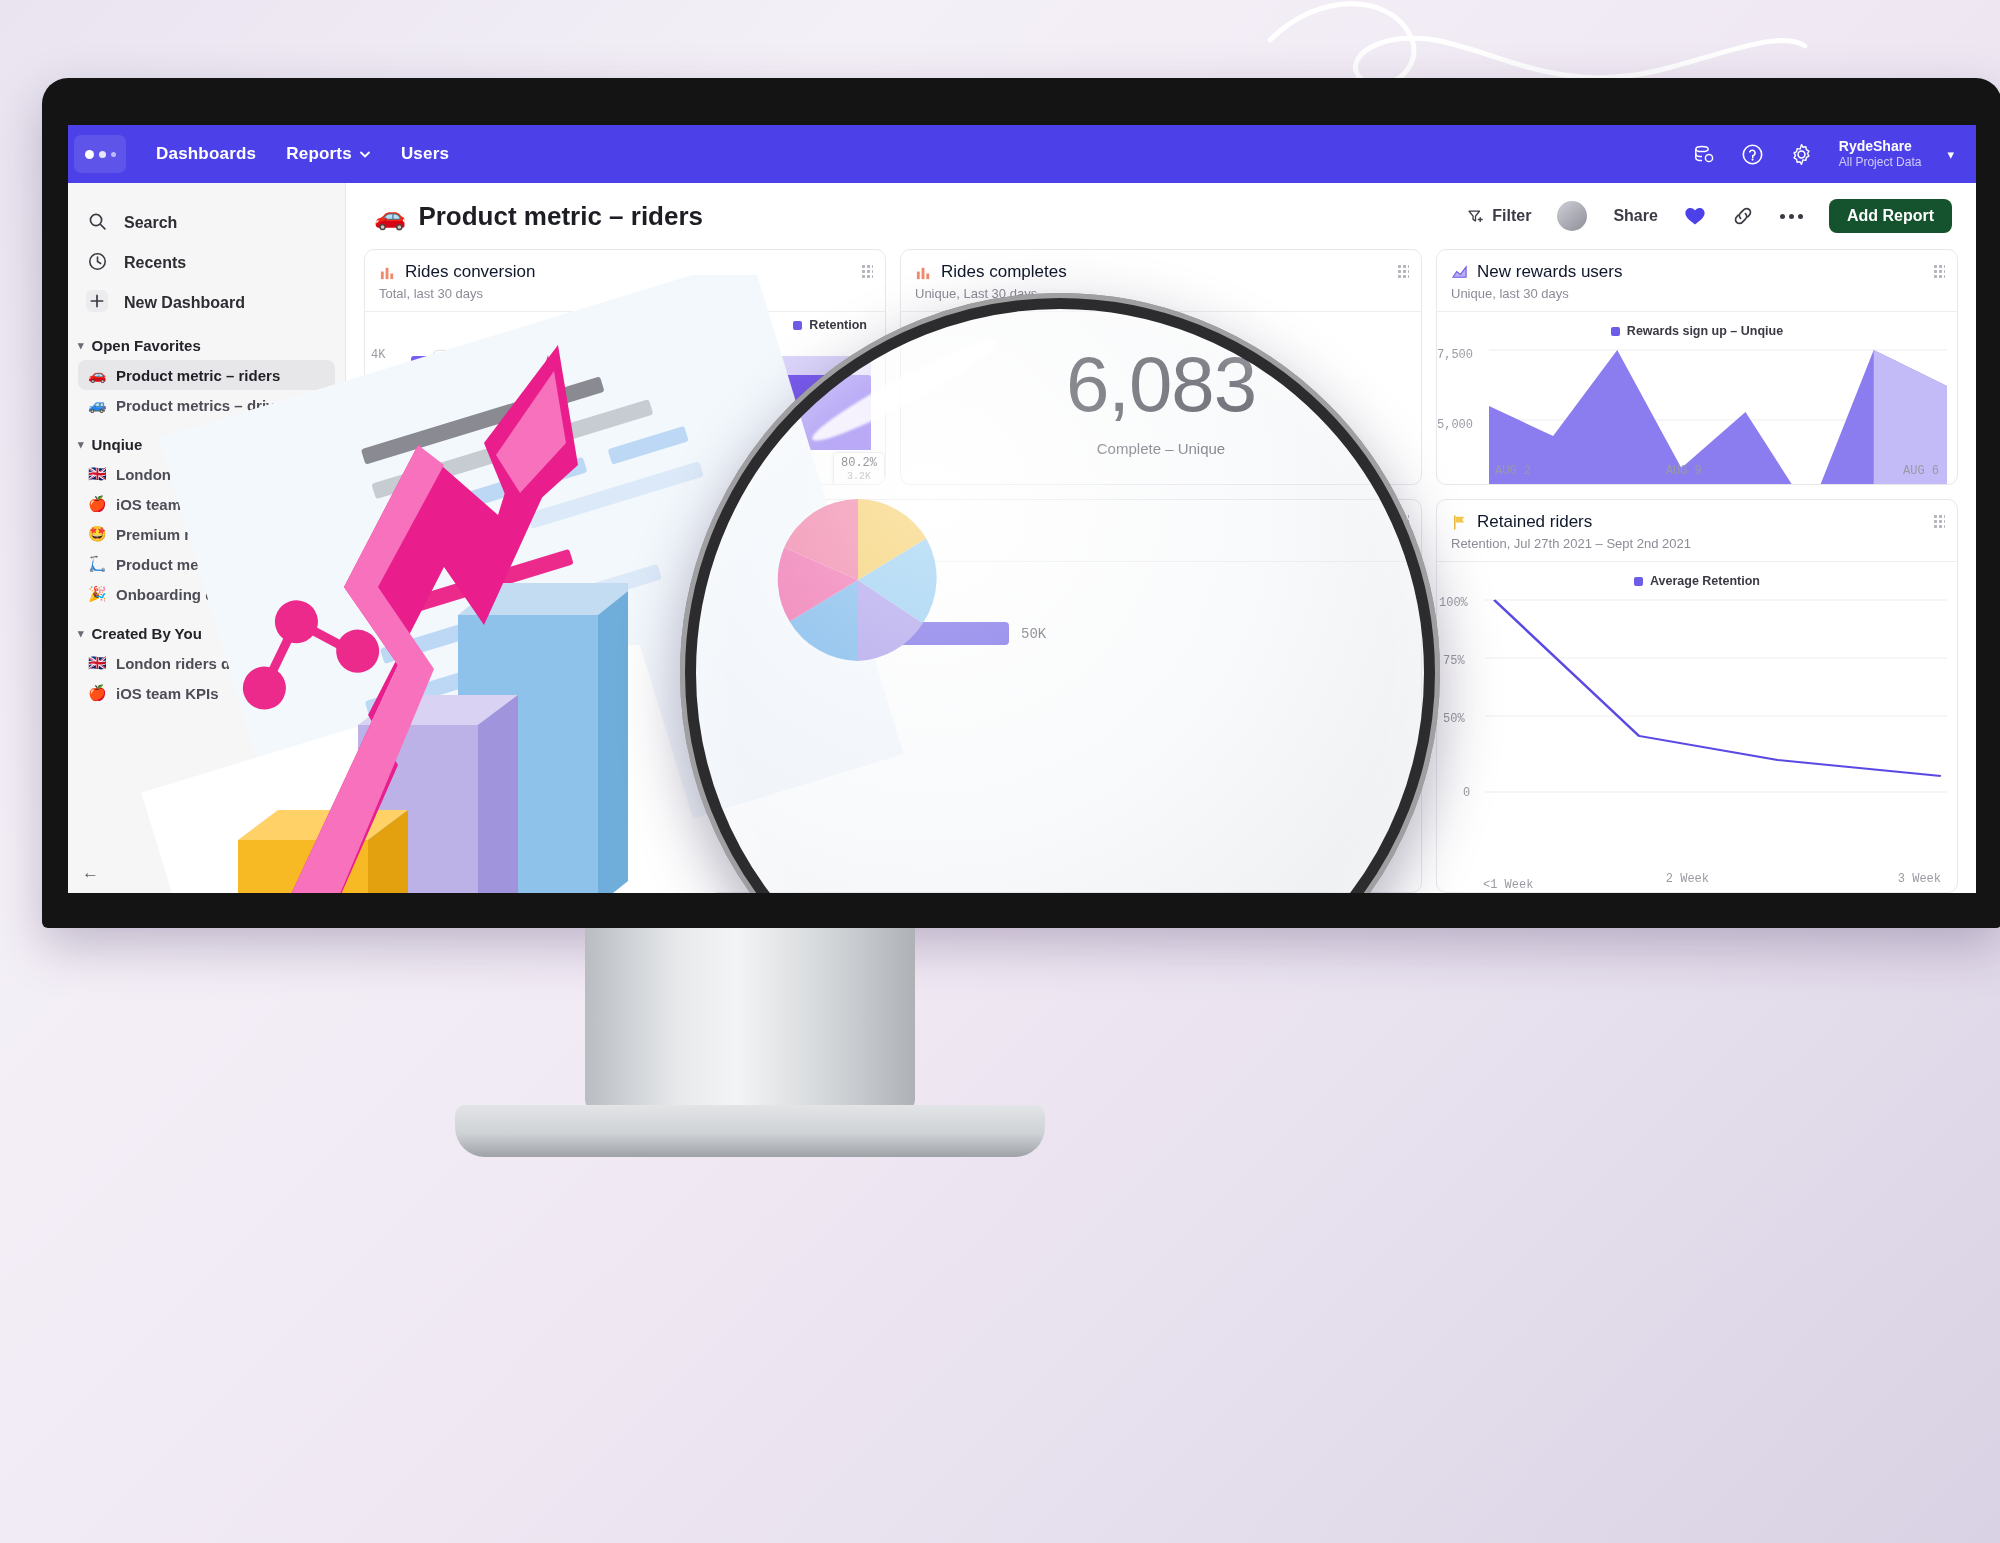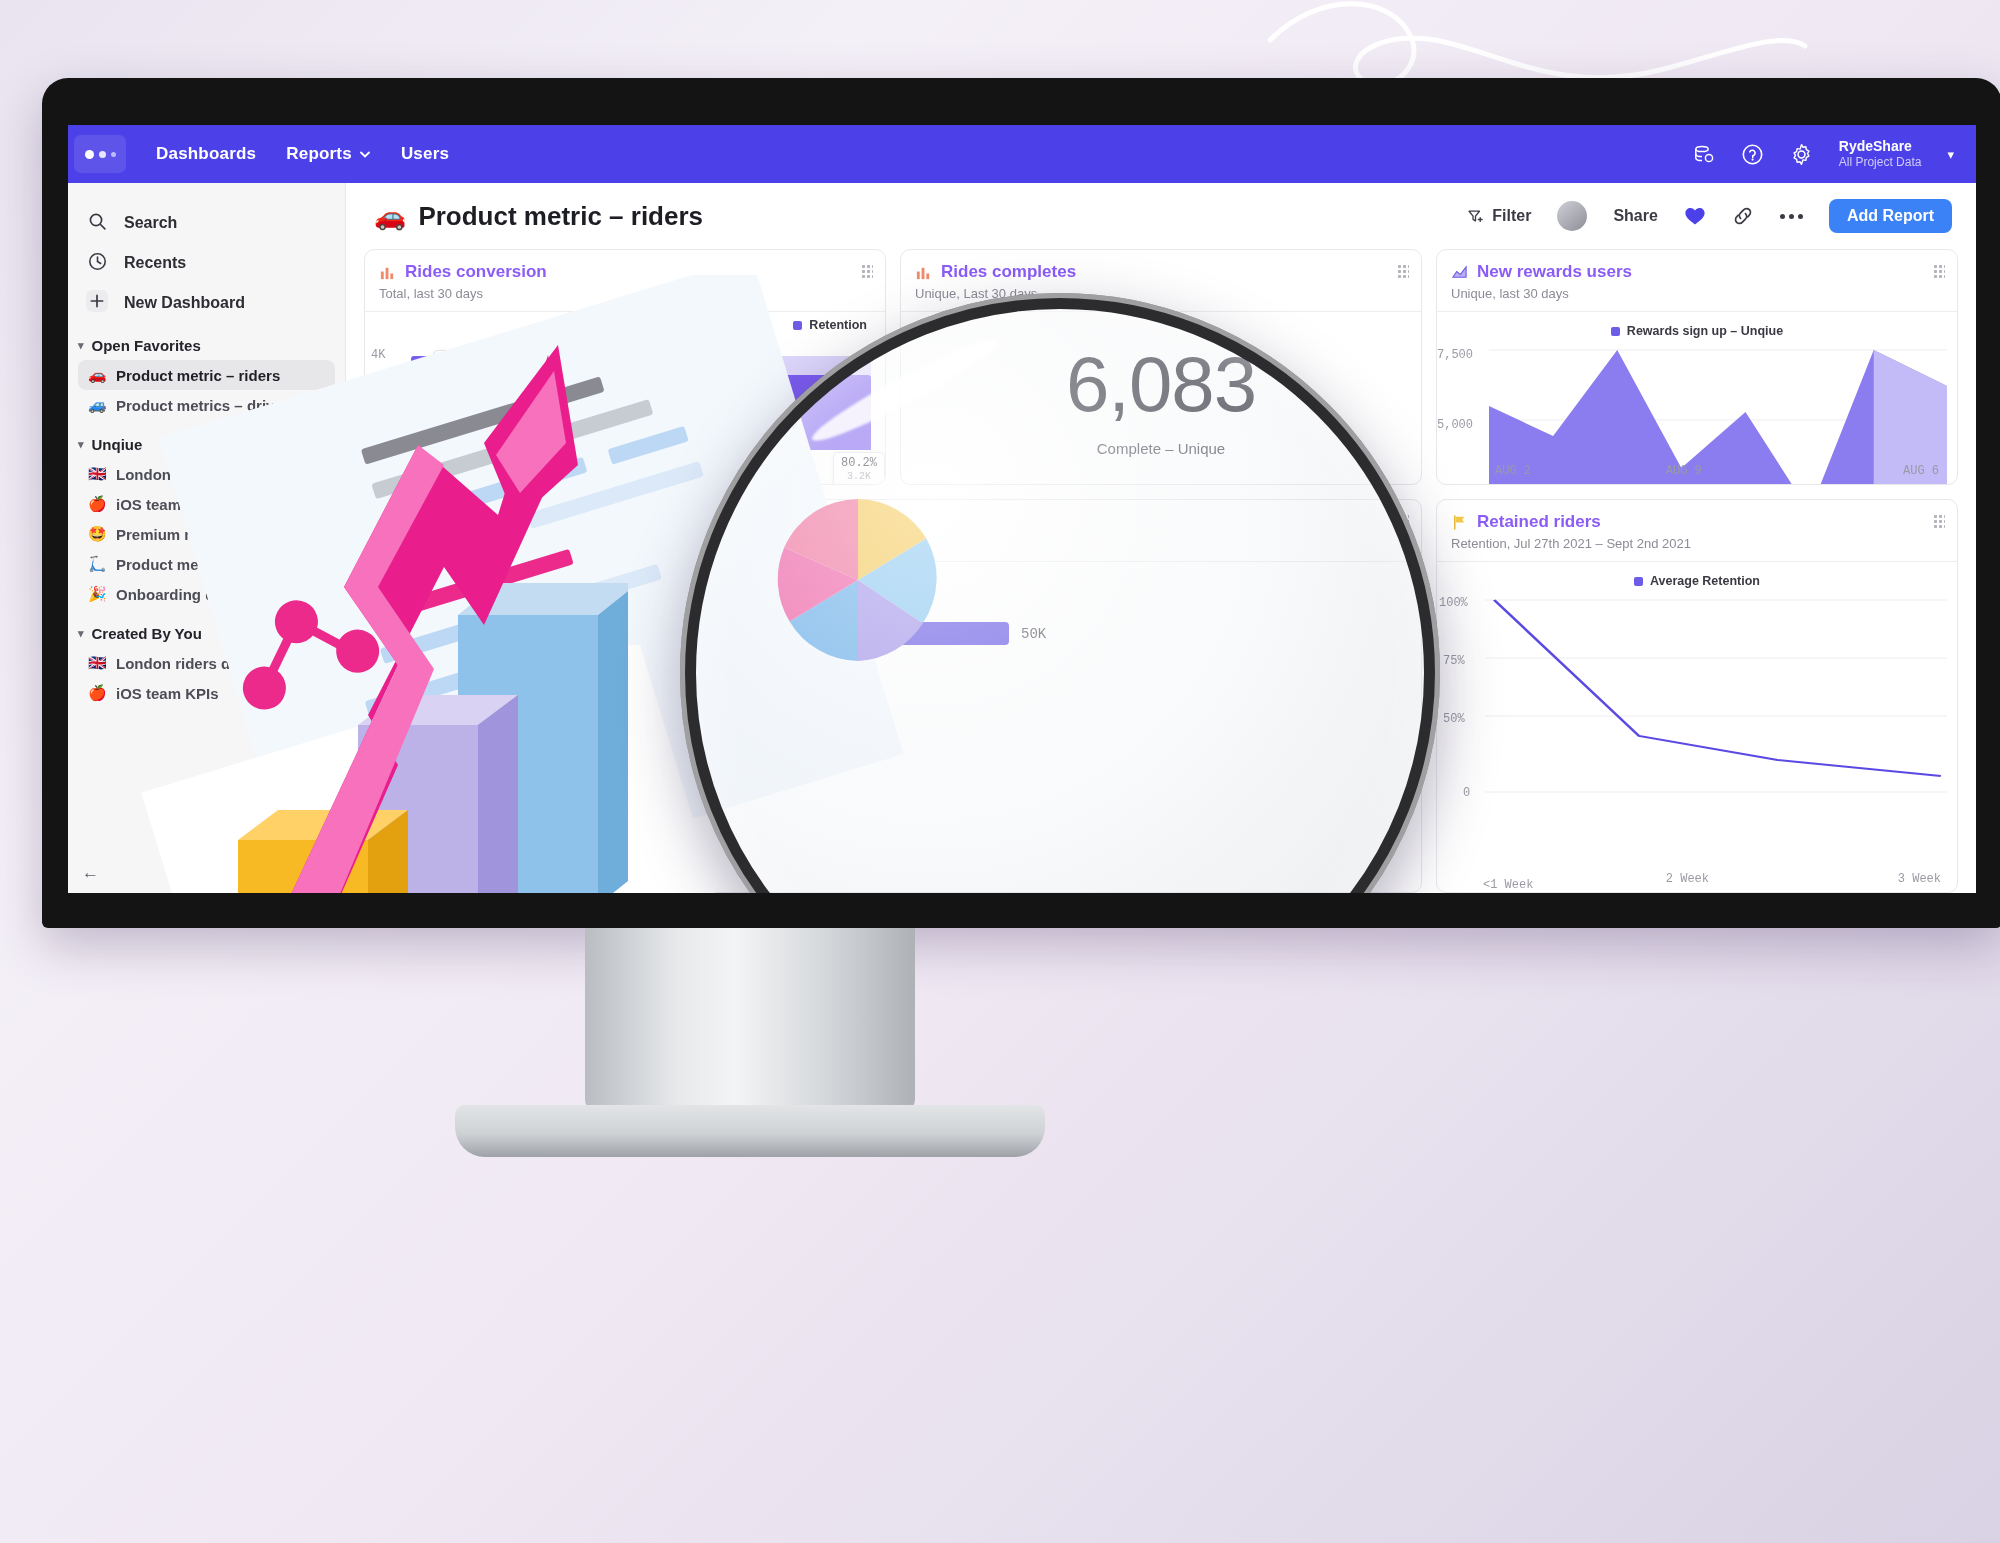--- a/index.html
+++ b/index.html
@@ -99,36 +99,36 @@
 
   
   .main { position:absolute; left:278px; top:58px; right:0; bottom:0; background:#fff; }
   .page-head {
     height:66px; display:flex; align-items:center; padding:0 24px 0 28px;
   }
   .page-title { font-size:26px; font-weight:700; color:#1d1d24; display:flex; align-items:center; gap:12px; }
   .head-actions { margin-left:auto; display:flex; align-items:center; gap:26px; }
   .ha { font-size:16px; font-weight:600; color:#3b3b45; display:flex; align-items:center; gap:8px; }
   .btn-primary {
-    background:#3b82f6; color:#fff; font-size:16px; font-weight:700;
+    background:#14532d; color:#fff; font-size:16px; font-weight:700;
     padding:8px 18px; border-radius:8px; border:none;
   }
 
   .grid {
     position:absolute; left:18px; right:18px; top:66px; bottom:0;
     display:grid; grid-template-columns:1fr 1fr 1fr; gap:14px;
   }
   .card {
     background:#fff; border:1px solid #e8e8ec; border-radius:10px;
     overflow:hidden; position:relative; display:flex; flex-direction:column;
   }
   .card-head {
     padding:12px 14px 10px; border-bottom:1px solid #eeeef1; position:relative;
   }
-  .card-title { display:flex; align-items:center; gap:9px; font-size:17px; font-weight:700; color:#8b5cf6; }
+  .card-title { display:flex; align-items:center; gap:9px; font-size:17px; font-weight:400; color:#0f172a; }
   .card-sub { font-size:13px; color:#8c8c97; margin-top:4px; }
   .drag {
     position:absolute; right:12px; top:14px;
     width:12px; height:16px;
     background-image:radial-gradient(#b4b4bd 1.4px, transparent 1.5px);
     background-size:5px 5px;
   }
   .card-body { flex:1; padding:12px 14px; position:relative; }
 
   .legend { display:flex; justify-content:center; align-items:center; gap:7px; font-size:12.5px; color:#3a3a44; font-weight:600; }

